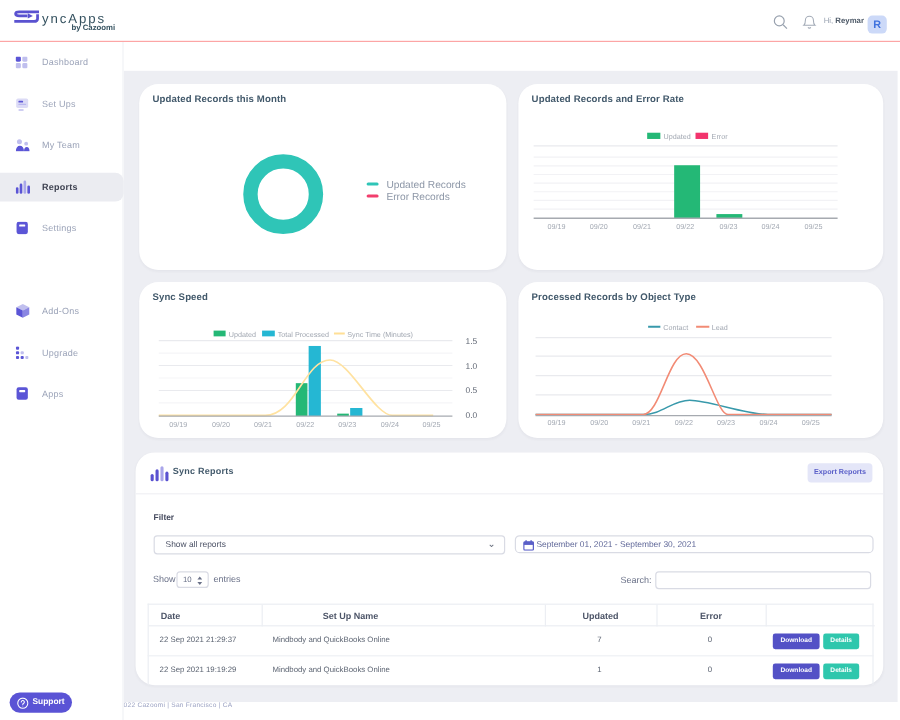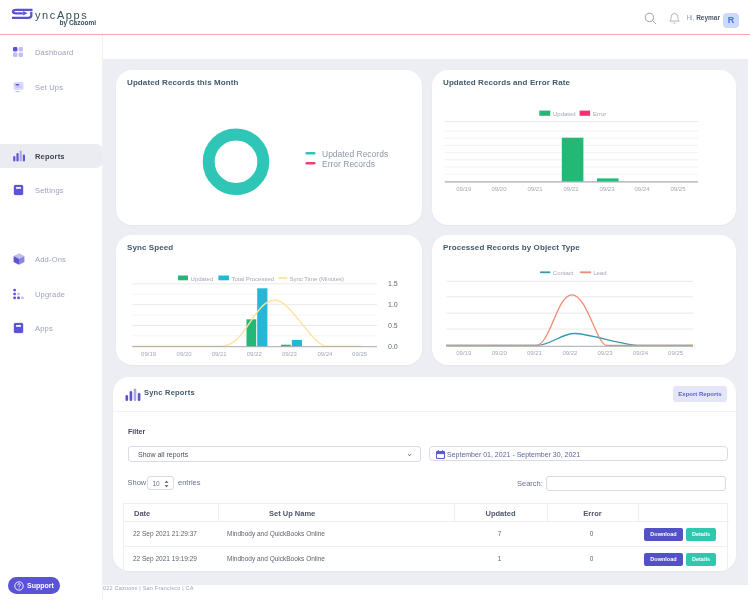--- a/index.html
+++ b/index.html
@@ -60,20 +60,29 @@
   </div>
   <div class="menu-item" style="top:39.5px;">
     <svg width="11" height="11" viewBox="0 0 11 11">
       <rect x="0.5" y="0.5" width="10" height="8" rx="1.5" fill="#dcdbf6"></rect>
       <rect x="2.3" y="2.5" width="4" height="1.4" rx="0.7" fill="#5b55d6"></rect>
       <rect x="2.3" y="5" width="6.5" height="1" rx="0.5" fill="#b9b7ef"></rect>
       <rect x="2.3" y="9.6" width="4.5" height="1.2" rx="0.6" fill="#c0bfee"></rect>
     </svg>
     <span class="lab">Set Ups</span>
   </div>
+  <div class="menu-item" style="top:74px;">
+    <svg width="12" height="11" viewBox="0 0 12 11">
+      <circle cx="3.2" cy="2.6" r="2.1" fill="#c0bfee"></circle>
+      <path d="M0.2 10.6 c0-3 1.4-4.6 3.4-4.6 s3.4 1.6 3.4 4.6 Z" fill="#5b55d6"></path>
+      <circle cx="8.8" cy="4.2" r="1.6" fill="#c0bfee"></circle>
+      <path d="M7 10.6 c0-2.4 0.9-3.6 2.3-3.6 s2.3 1.2 2.3 3.6 Z" fill="#5b55d6"></path>
+    </svg>
+    <span class="lab">My Team</span>
+  </div>
   <div class="menu-item active" style="top:108.5px;">
     <svg width="12" height="12" viewBox="0 0 12 12">
       <rect x="0.2" y="6" width="2.2" height="5.5" rx="1.1" fill="#5b55d6"></rect>
       <rect x="3.4" y="3" width="2.2" height="8.5" rx="1.1" fill="#5b55d6"></rect>
       <rect x="6.6" y="0.5" width="2.2" height="11" rx="1.1" fill="#aaa8ea"></rect>
       <rect x="9.8" y="4.5" width="2.2" height="7" rx="1.1" fill="#5b55d6"></rect>
     </svg>
     <span class="lab">Reports</span>
   </div>
   <div class="menu-item" style="top:143px;padding-left:16px;">

